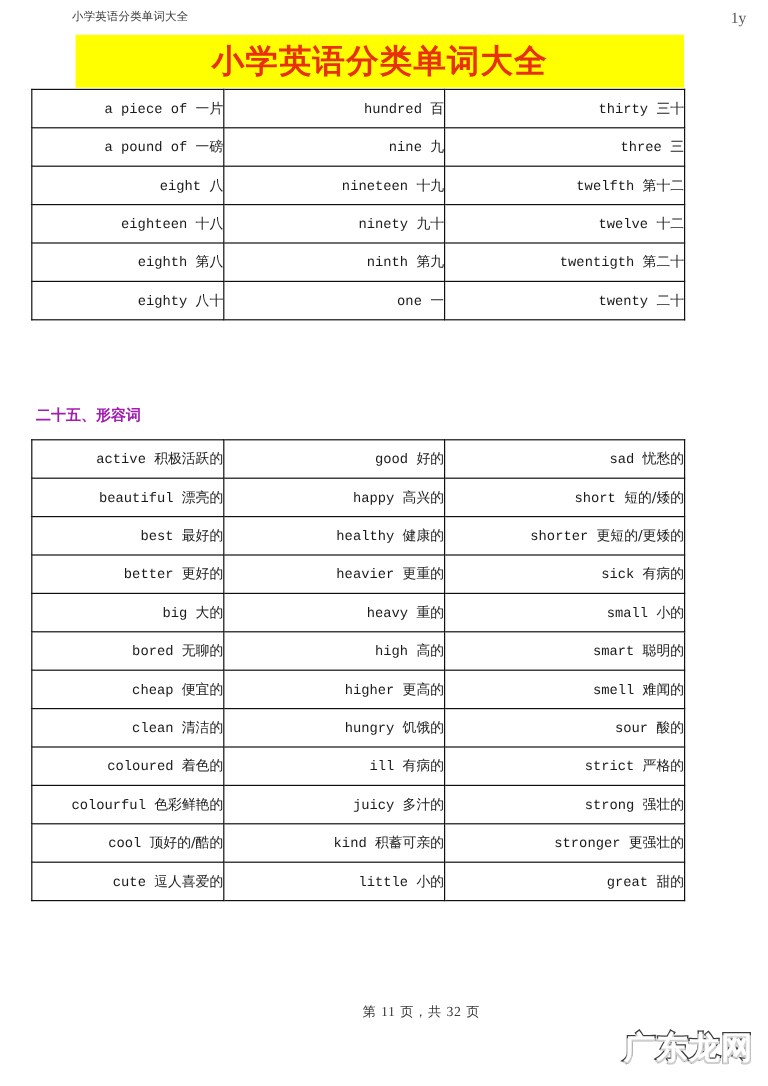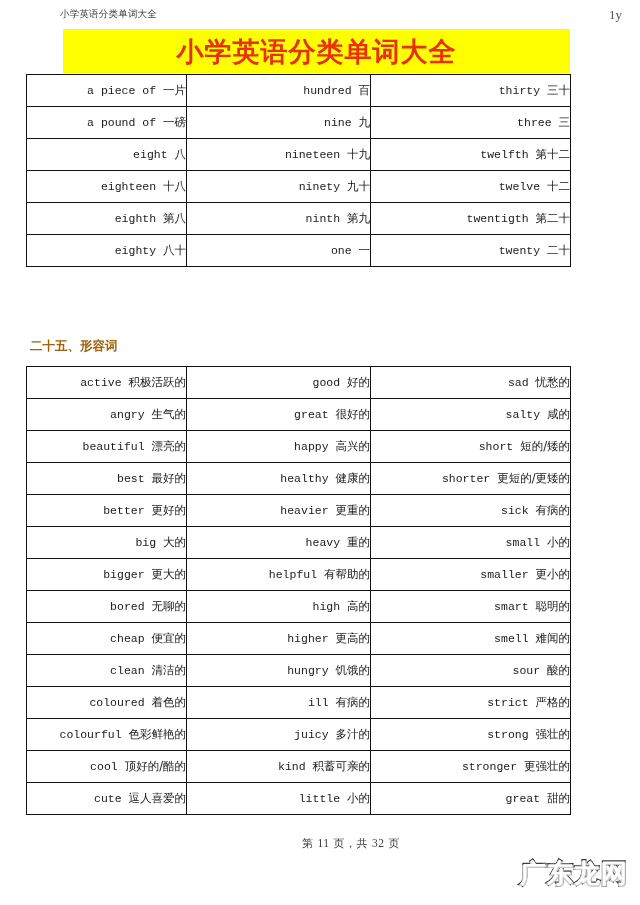--- a/index.html
+++ b/index.html
@@ -105,21 +105,21 @@
   #table-adjectives { top: 366px; }
 
   
   .section-heading {
     position: absolute;
     left: 30px;
     top: 338px;
     font-family: "DejaVu Sans", sans-serif;
     font-size: 12.5px;
     font-weight: bold;
-    color: #a16207;
+    color: #a21caf;
     white-space: nowrap;
   }
 
   
   .page-footer {
     position: absolute;
     left: 262px;
     top: 836px;
     font-family: "Liberation Serif", serif;
     font-size: 11.5px;
@@ -213,50 +213,40 @@
         <col class="c2">
         <col class="c3">
       </colgroup>
     <tbody>
         <tr>
           <td><span>active </span><span class="cn">积极活跃的</span></td>
           <td><span>good </span><span class="cn">好的</span></td>
           <td><span>sad </span><span class="cn">忧愁的</span></td>
         </tr>
         <tr>
-          <td><span>angry </span><span class="cn">生气的</span></td>
-          <td><span>great </span><span class="cn">很好的</span></td>
-          <td><span>salty </span><span class="cn">咸的</span></td>
-        </tr>
-        <tr>
           <td><span>beautiful </span><span class="cn">漂亮的</span></td>
           <td><span>happy </span><span class="cn">高兴的</span></td>
           <td><span>short </span><span class="cn">短的/矮的</span></td>
         </tr>
         <tr>
           <td><span>best </span><span class="cn">最好的</span></td>
           <td><span>healthy </span><span class="cn">健康的</span></td>
           <td><span>shorter </span><span class="cn">更短的/更矮的</span></td>
         </tr>
         <tr>
           <td><span>better </span><span class="cn">更好的</span></td>
           <td><span>heavier </span><span class="cn">更重的</span></td>
           <td><span>sick </span><span class="cn">有病的</span></td>
         </tr>
         <tr>
           <td><span>big </span><span class="cn">大的</span></td>
           <td><span>heavy </span><span class="cn">重的</span></td>
           <td><span>small </span><span class="cn">小的</span></td>
         </tr>
         <tr>
-          <td><span>bigger </span><span class="cn">更大的</span></td>
-          <td><span>helpful </span><span class="cn">有帮助的</span></td>
-          <td><span>smaller </span><span class="cn">更小的</span></td>
-        </tr>
-        <tr>
           <td><span>bored </span><span class="cn">无聊的</span></td>
           <td><span>high </span><span class="cn">高的</span></td>
           <td><span>smart </span><span class="cn">聪明的</span></td>
         </tr>
         <tr>
           <td><span>cheap </span><span class="cn">便宜的</span></td>
           <td><span>higher </span><span class="cn">更高的</span></td>
           <td><span>smell </span><span class="cn">难闻的</span></td>
         </tr>
         <tr>

